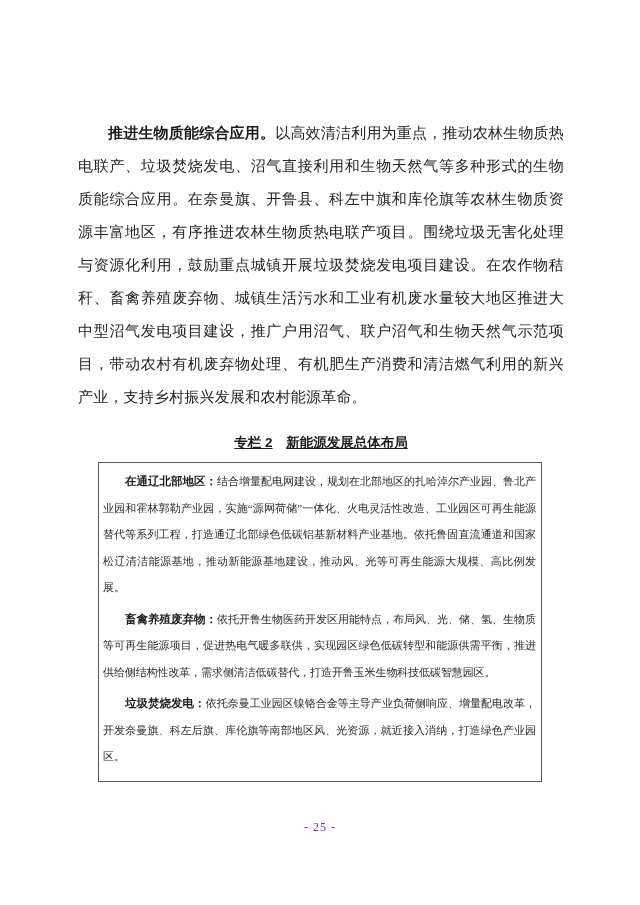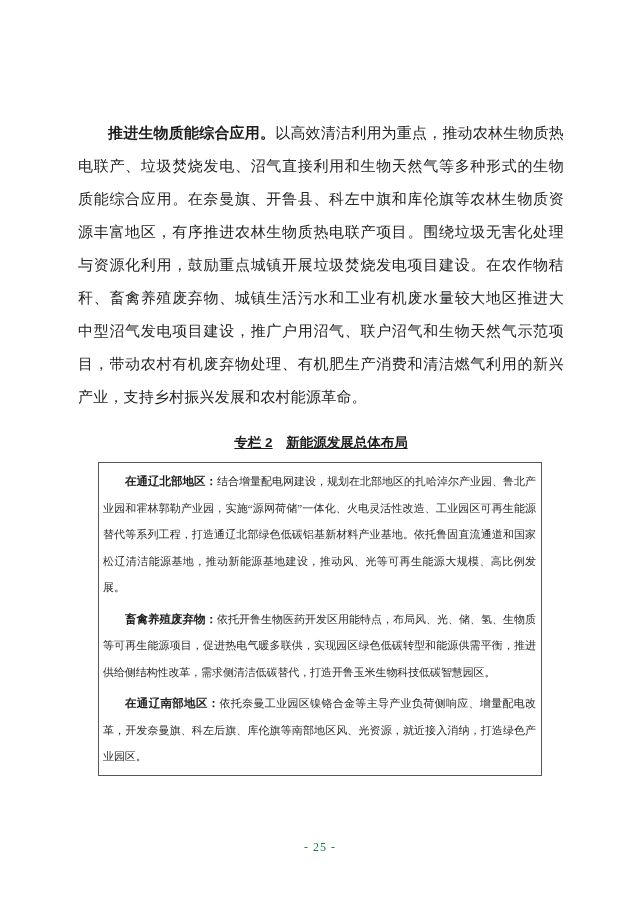--- a/index.html
+++ b/index.html
@@ -53,21 +53,21 @@
   }
   .callout-title .title-label { margin-right: 1em; }
   
   .callout-box {
     position: absolute;
     left: 98px;
     top: 462px;
     width: 444px;
     box-sizing: border-box;
     border: 1px solid #565656;
-    padding: 5px 5px 5px 4px;
+    padding: 5px 5px 11px 4px;
     background: #ffffff;
   }
   .callout-box p {
     margin: 0 0 5px 0;
     font-size: 11px;
     line-height: 26.5px;
     letter-spacing: -0.1px;
     text-align: justify;
     text-indent: 2em;
     color: #2b2b2b;
@@ -76,34 +76,33 @@
   .callout-box .lead { font-size: 11.5px; }
   
   .page-number {
     position: absolute;
     left: 0;
     top: 820px;
     width: 640px;
     text-align: center;
     font-size: 12px;
     letter-spacing: 1px;
-    color: #15803d;
-    margin-top: 20px;
+    color: #6d28d9;
   }
 </style>
 </head>
 <body>
 
 <div class="page">
 
   <p class="main-para"><span class="lead">推进生物质能综合应用。</span><span>以高效清洁利用为重点，推动农林生物质热电联产、垃圾焚烧发电、沼气直接利用和生物天然气等多种形式的生物质能综合应用。在奈曼旗、开鲁县、科左中旗和库伦旗等农林生物质资源丰富地区，有序推进农林生物质热电联产项目。围绕垃圾无害化处理与资源化利用，鼓励重点城镇开展垃圾焚烧发电项目建设。在农作物秸秆、畜禽养殖废弃物、城镇生活污水和工业有机废水量较大地区推进大中型沼气发电项目建设，推广户用沼气、联户沼气和生物天然气示范项目，带动农村有机废弃物处理、有机肥生产消费和清洁燃气利用的新兴产业，支持乡村振兴发展和农村能源革命。</span></p>
 
   <h3 class="callout-title"><span class="title-label">专栏 2</span><span>新能源发展总体布局</span></h3>
 
   <div class="callout-box">
     <p><span class="lead">在通辽北部地区：</span><span>结合增量配电网建设，规划在北部地区的扎哈淖尔产业园、鲁北产业园和霍林郭勒产业园，实施“源网荷储”一体化、火电灵活性改造、工业园区可再生能源替代等系列工程，打造通辽北部绿色低碳铝基新材料产业基地。依托鲁固直流通道和国家松辽清洁能源基地，推动新能源基地建设，推动风、光等可再生能源大规模、高比例发展。</span></p>
     <p><span class="lead">畜禽养殖废弃物：</span><span>依托开鲁生物医药开发区用能特点，布局风、光、储、氢、生物质等可再生能源项目，促进热电气暖多联供，实现园区绿色低碳转型和能源供需平衡，推进供给侧结构性改革，需求侧清洁低碳替代，打造开鲁玉米生物科技低碳智慧园区。</span></p>
-    <p><span class="lead">在通辽南部地区：</span><span>依托奈曼工业园区镍铬合金等主导产业负荷侧响应、增量配电改革，开发奈曼旗、科左后旗、库伦旗等南部地区风、光资源，就近接入消纳，打造绿色产业园区。</span></p>
+    <p><span class="lead">垃圾焚烧发电：</span><span>依托奈曼工业园区镍铬合金等主导产业负荷侧响应、增量配电改革，开发奈曼旗、科左后旗、库伦旗等南部地区风、光资源，就近接入消纳，打造绿色产业园区。</span></p>
   </div>
 
   <div class="page-number">- 25 -</div>
 
 </div>
 
 </body></html>

